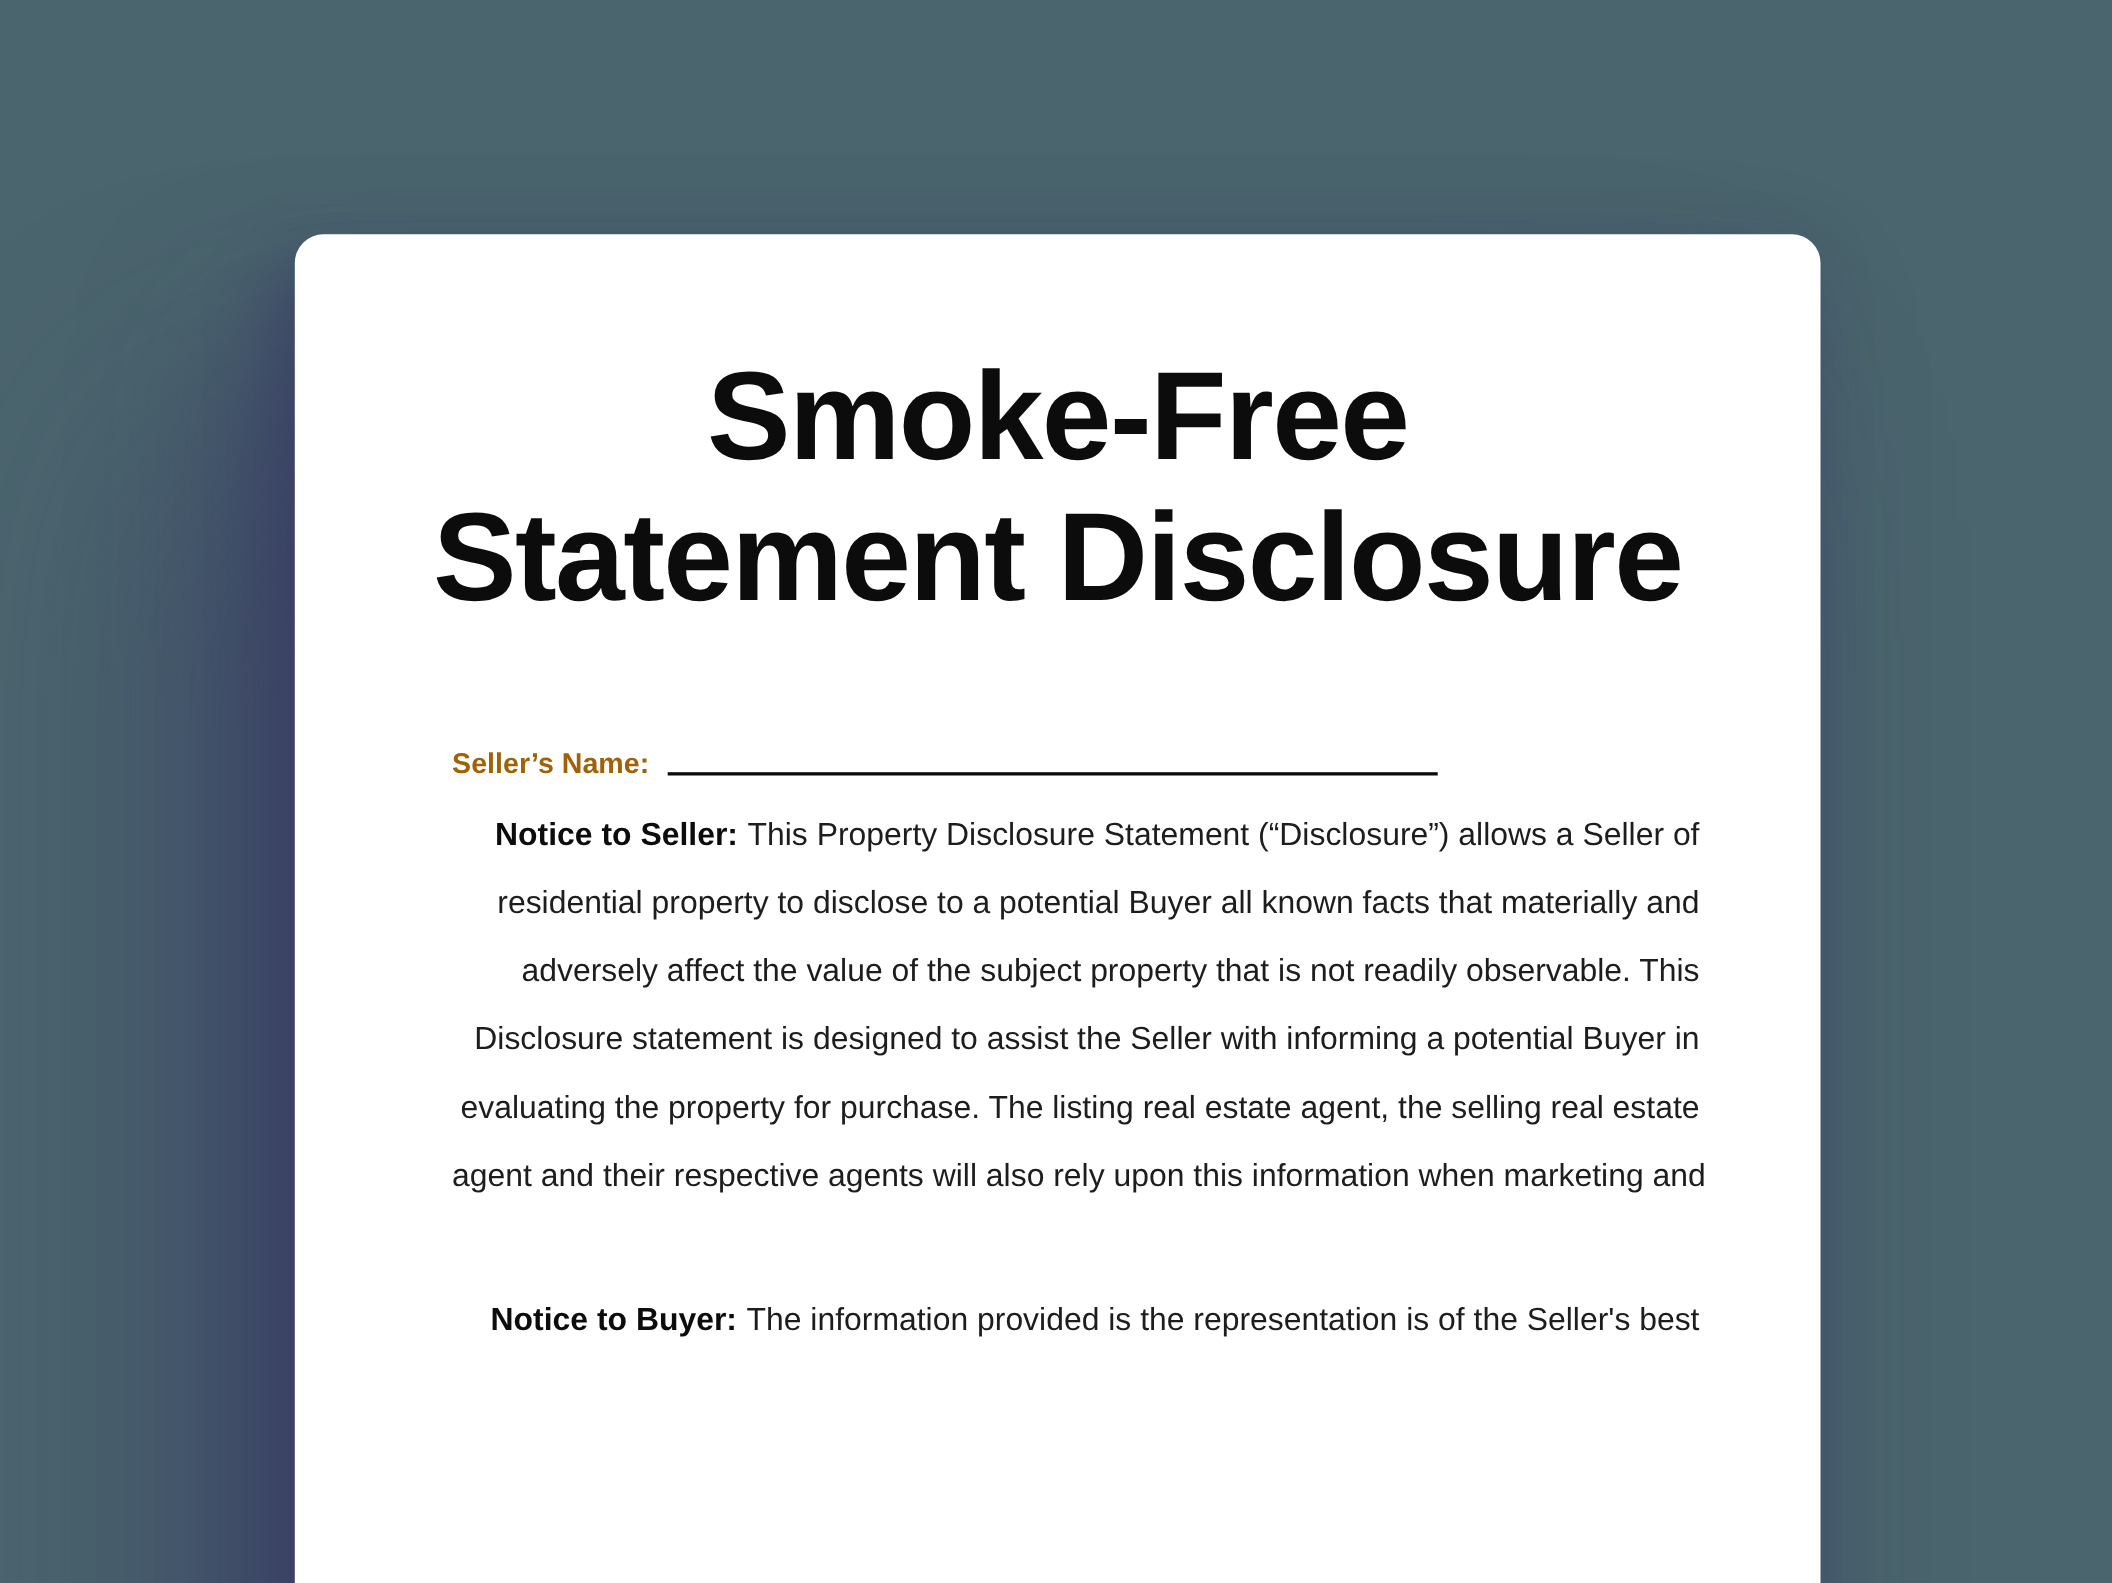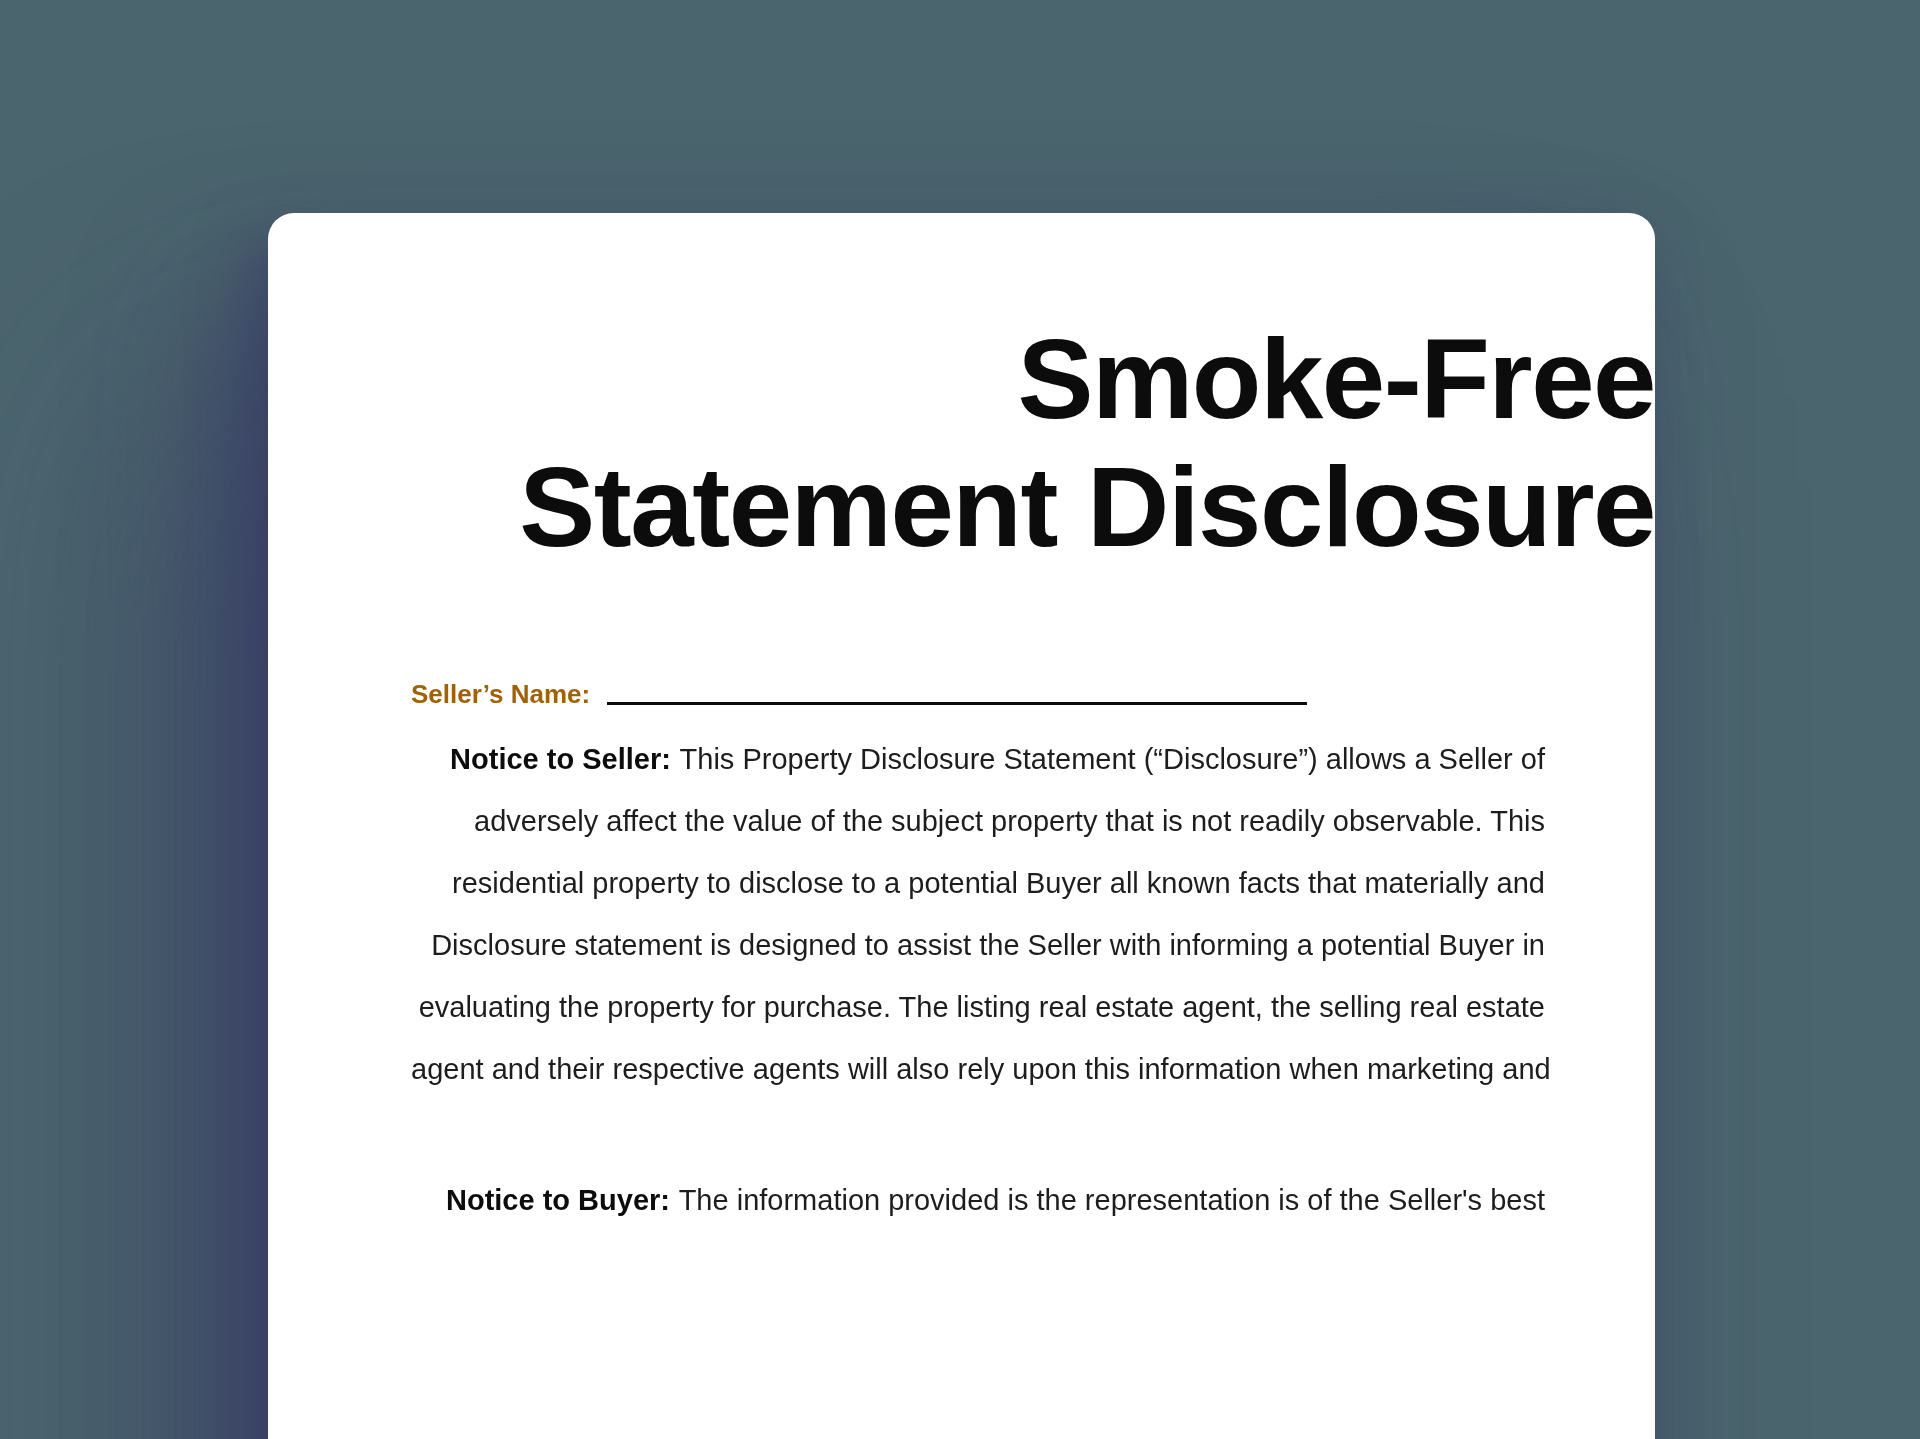--- a/index.html
+++ b/index.html
@@ -28,21 +28,21 @@
     padding: 0 110px 0 143px;
     background: #ffffff;
     border-radius: 26px;
     box-shadow:
       -18px 26px 55px rgba(54, 56, 100, 0.55),
       -55px 85px 130px rgba(54, 56, 100, 0.50),
       -120px 180px 250px rgba(54, 56, 100, 0.40);
   }
   .doc-title {
     margin: 102px -110px 0 -143px;
-    text-align: right;
+    text-align: center;
     font-weight: 700;
     font-size: 114px;
     line-height: 128px;
     letter-spacing: -1.5px;
     color: #0c0c0c;
   }
   .fields {
     margin-top: 92px;
   }
   .field-row {
@@ -95,22 +95,22 @@
     <div class="field-row">
       <span>Seller’s Name:</span>
       <span class="field-line line-name"></span>
     </div>
   </div>
 
   <div class="para para-seller">
     <div class="pline">
       <strong>Notice to Seller:</strong><span>This Property Disclosure Statement (“Disclosure”) allows a Seller of</span>
     </div>
+    <div class="pline">residential property to disclose to a potential Buyer all known facts that materially and</div>
     <div class="pline">adversely affect the value of the subject property that is not readily observable. This</div>
-    <div class="pline">residential property to disclose to a potential Buyer all known facts that materially and</div>
     <div class="pline">Disclosure statement is designed to assist the Seller with informing a potential Buyer in</div>
     <div class="pline">evaluating the property for purchase. The listing real estate agent, the selling real estate</div>
     <div class="pline">agent and their respective agents will also rely upon this information when marketing and</div>
   </div>
 
   <div class="para para-buyer">
     <div class="pline">
       <strong>Notice to Buyer:</strong><span>The information provided is the representation is of the Seller's best</span>
     </div>
   </div>

